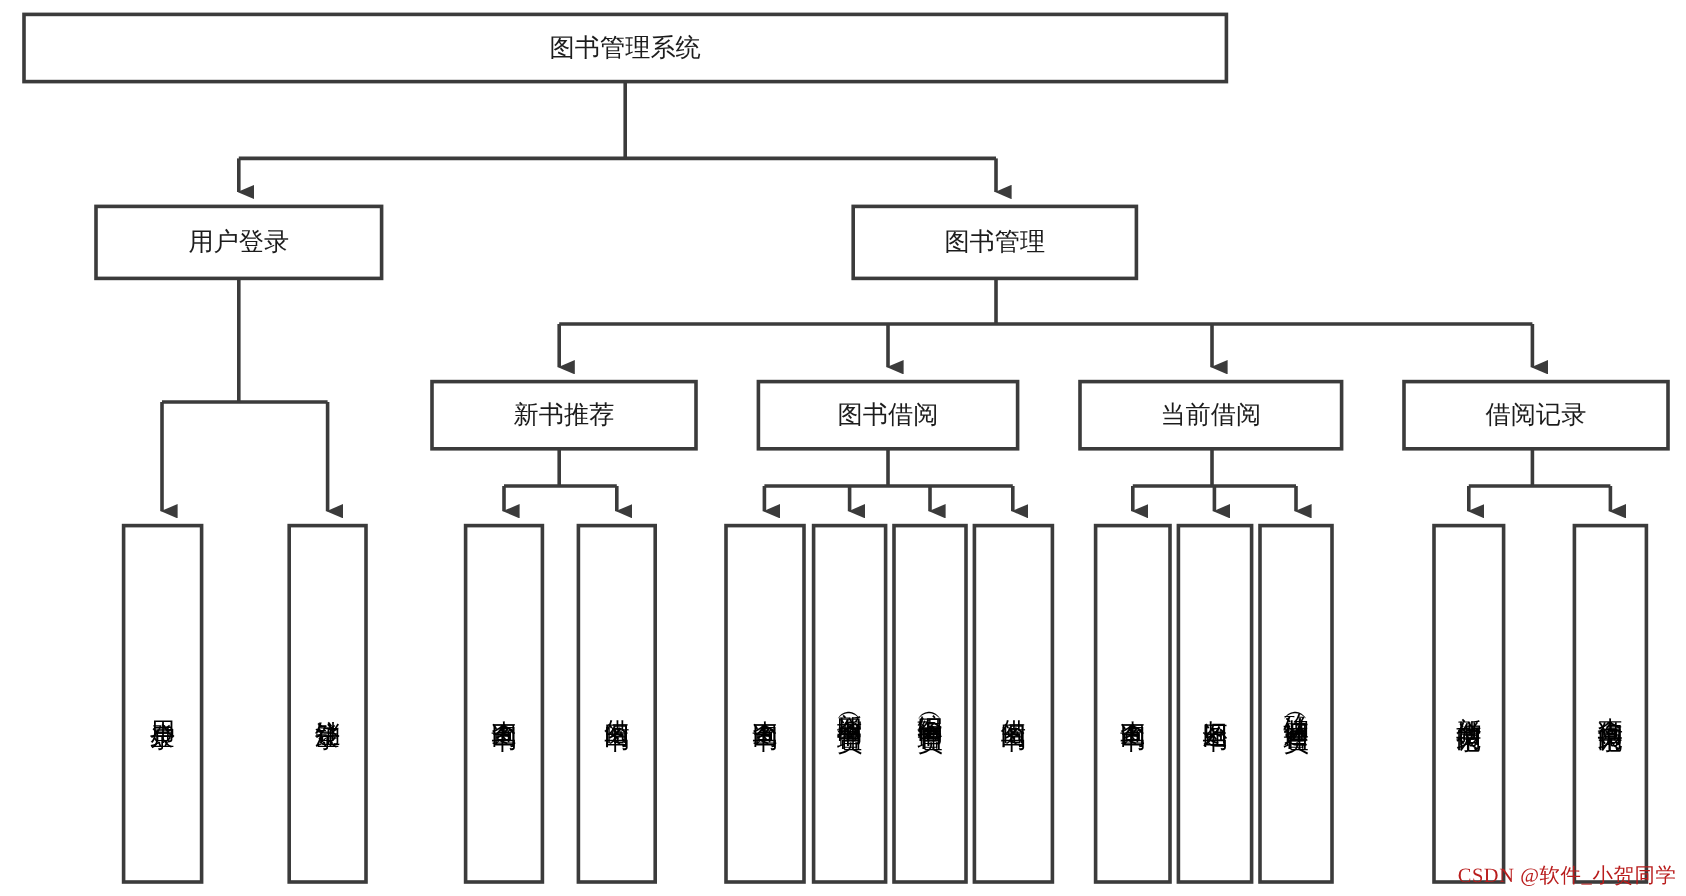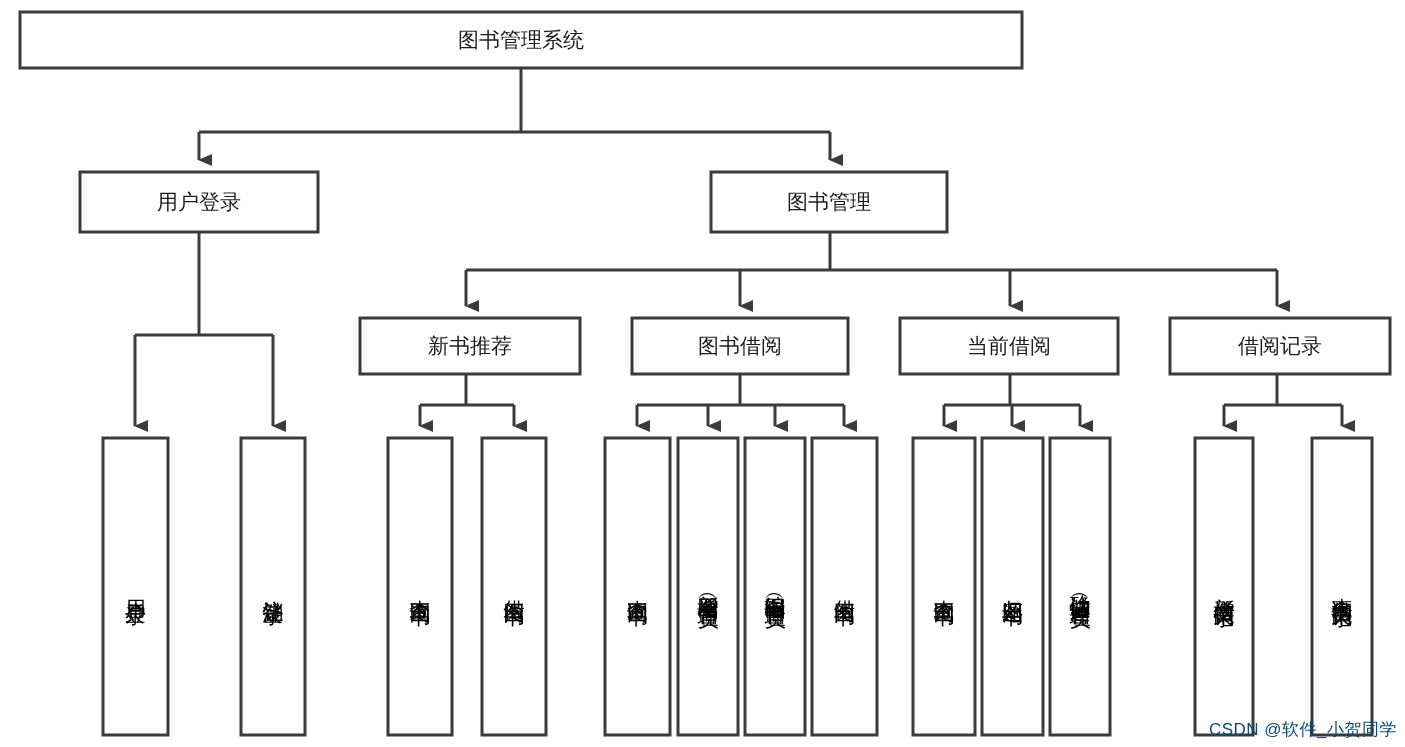--- a/index.html
+++ b/index.html
@@ -46,23 +46,23 @@
     fill: none;
   }
   .arrow-head {
     fill: #3b3b3b;
     stroke: none;
   }
   .watermark {
     position: absolute;
     right: 8px;
     bottom: 6px;
-    font-family: Liberation Sans, sans-serif;
+    font-family: Liberation Serif, serif;
     font-size: 17px;
-    color: #0c4a6e;
+    color: #b91c1c;
     letter-spacing: 0.5px;
     pointer-events: none;
     user-select: none;
   }
 </style>
 </head>
 <body>
 
 <svg id="diagram" viewBox="0 0 1405 747">
   <defs>

